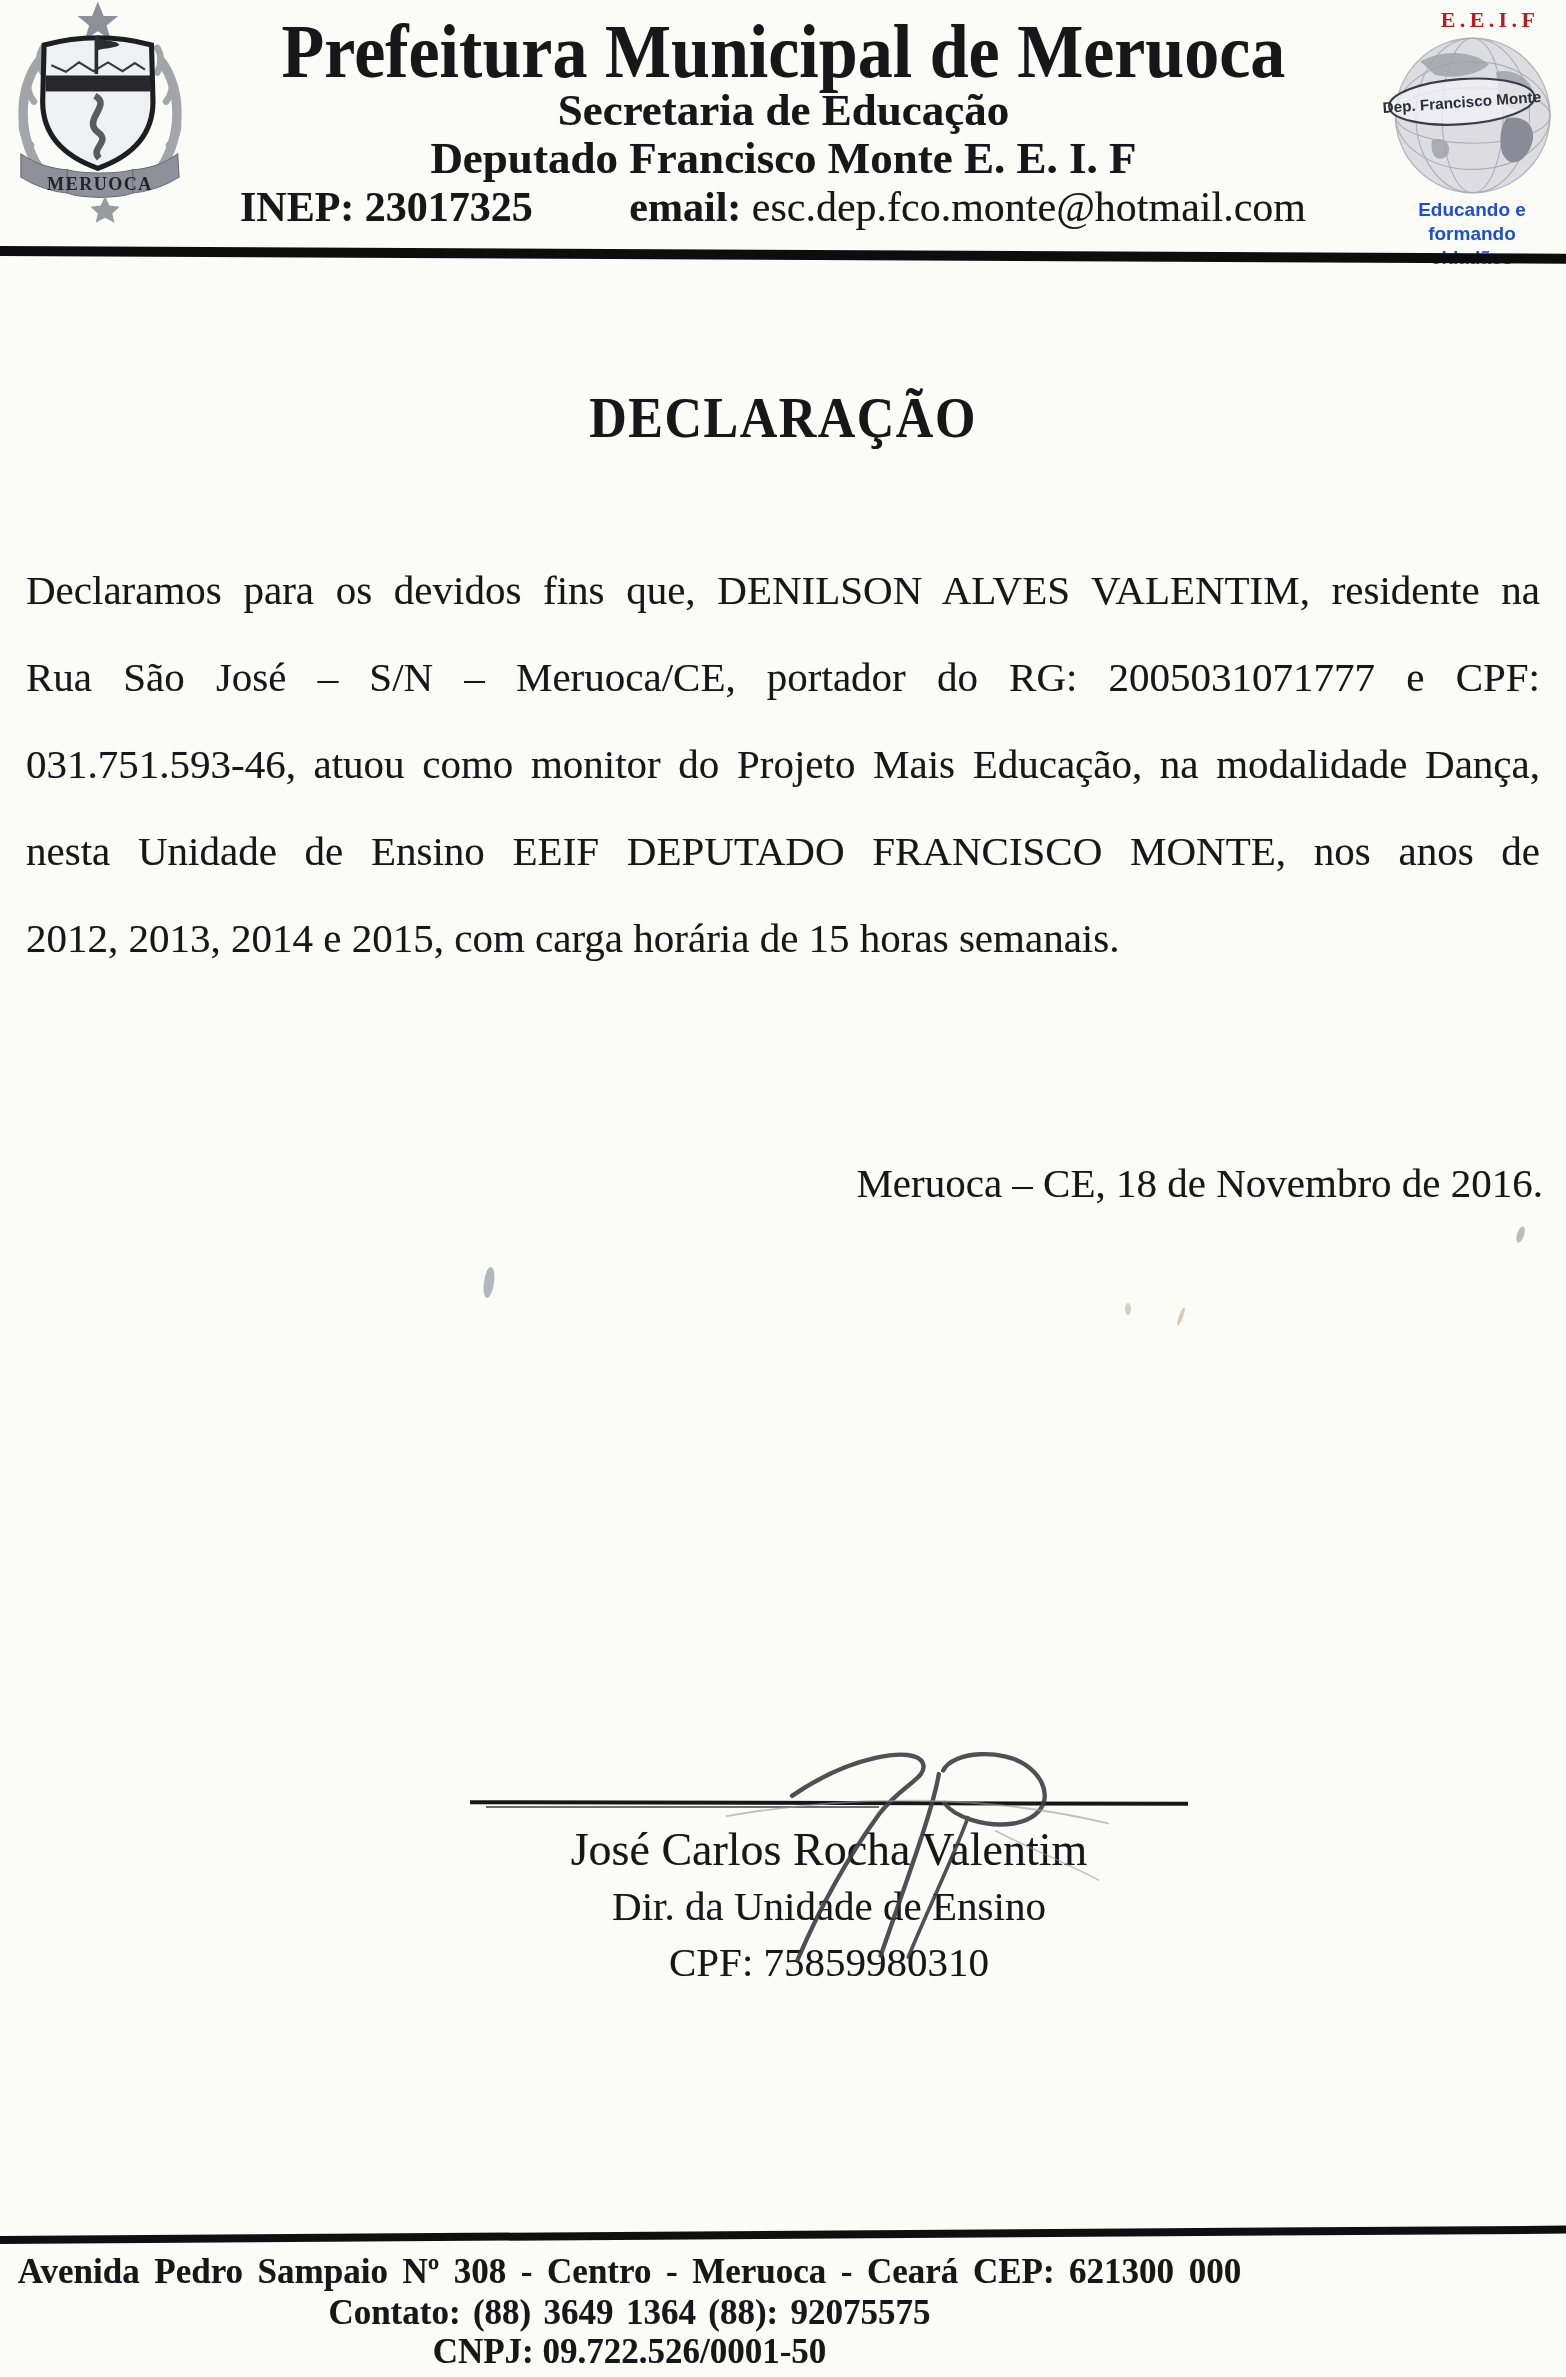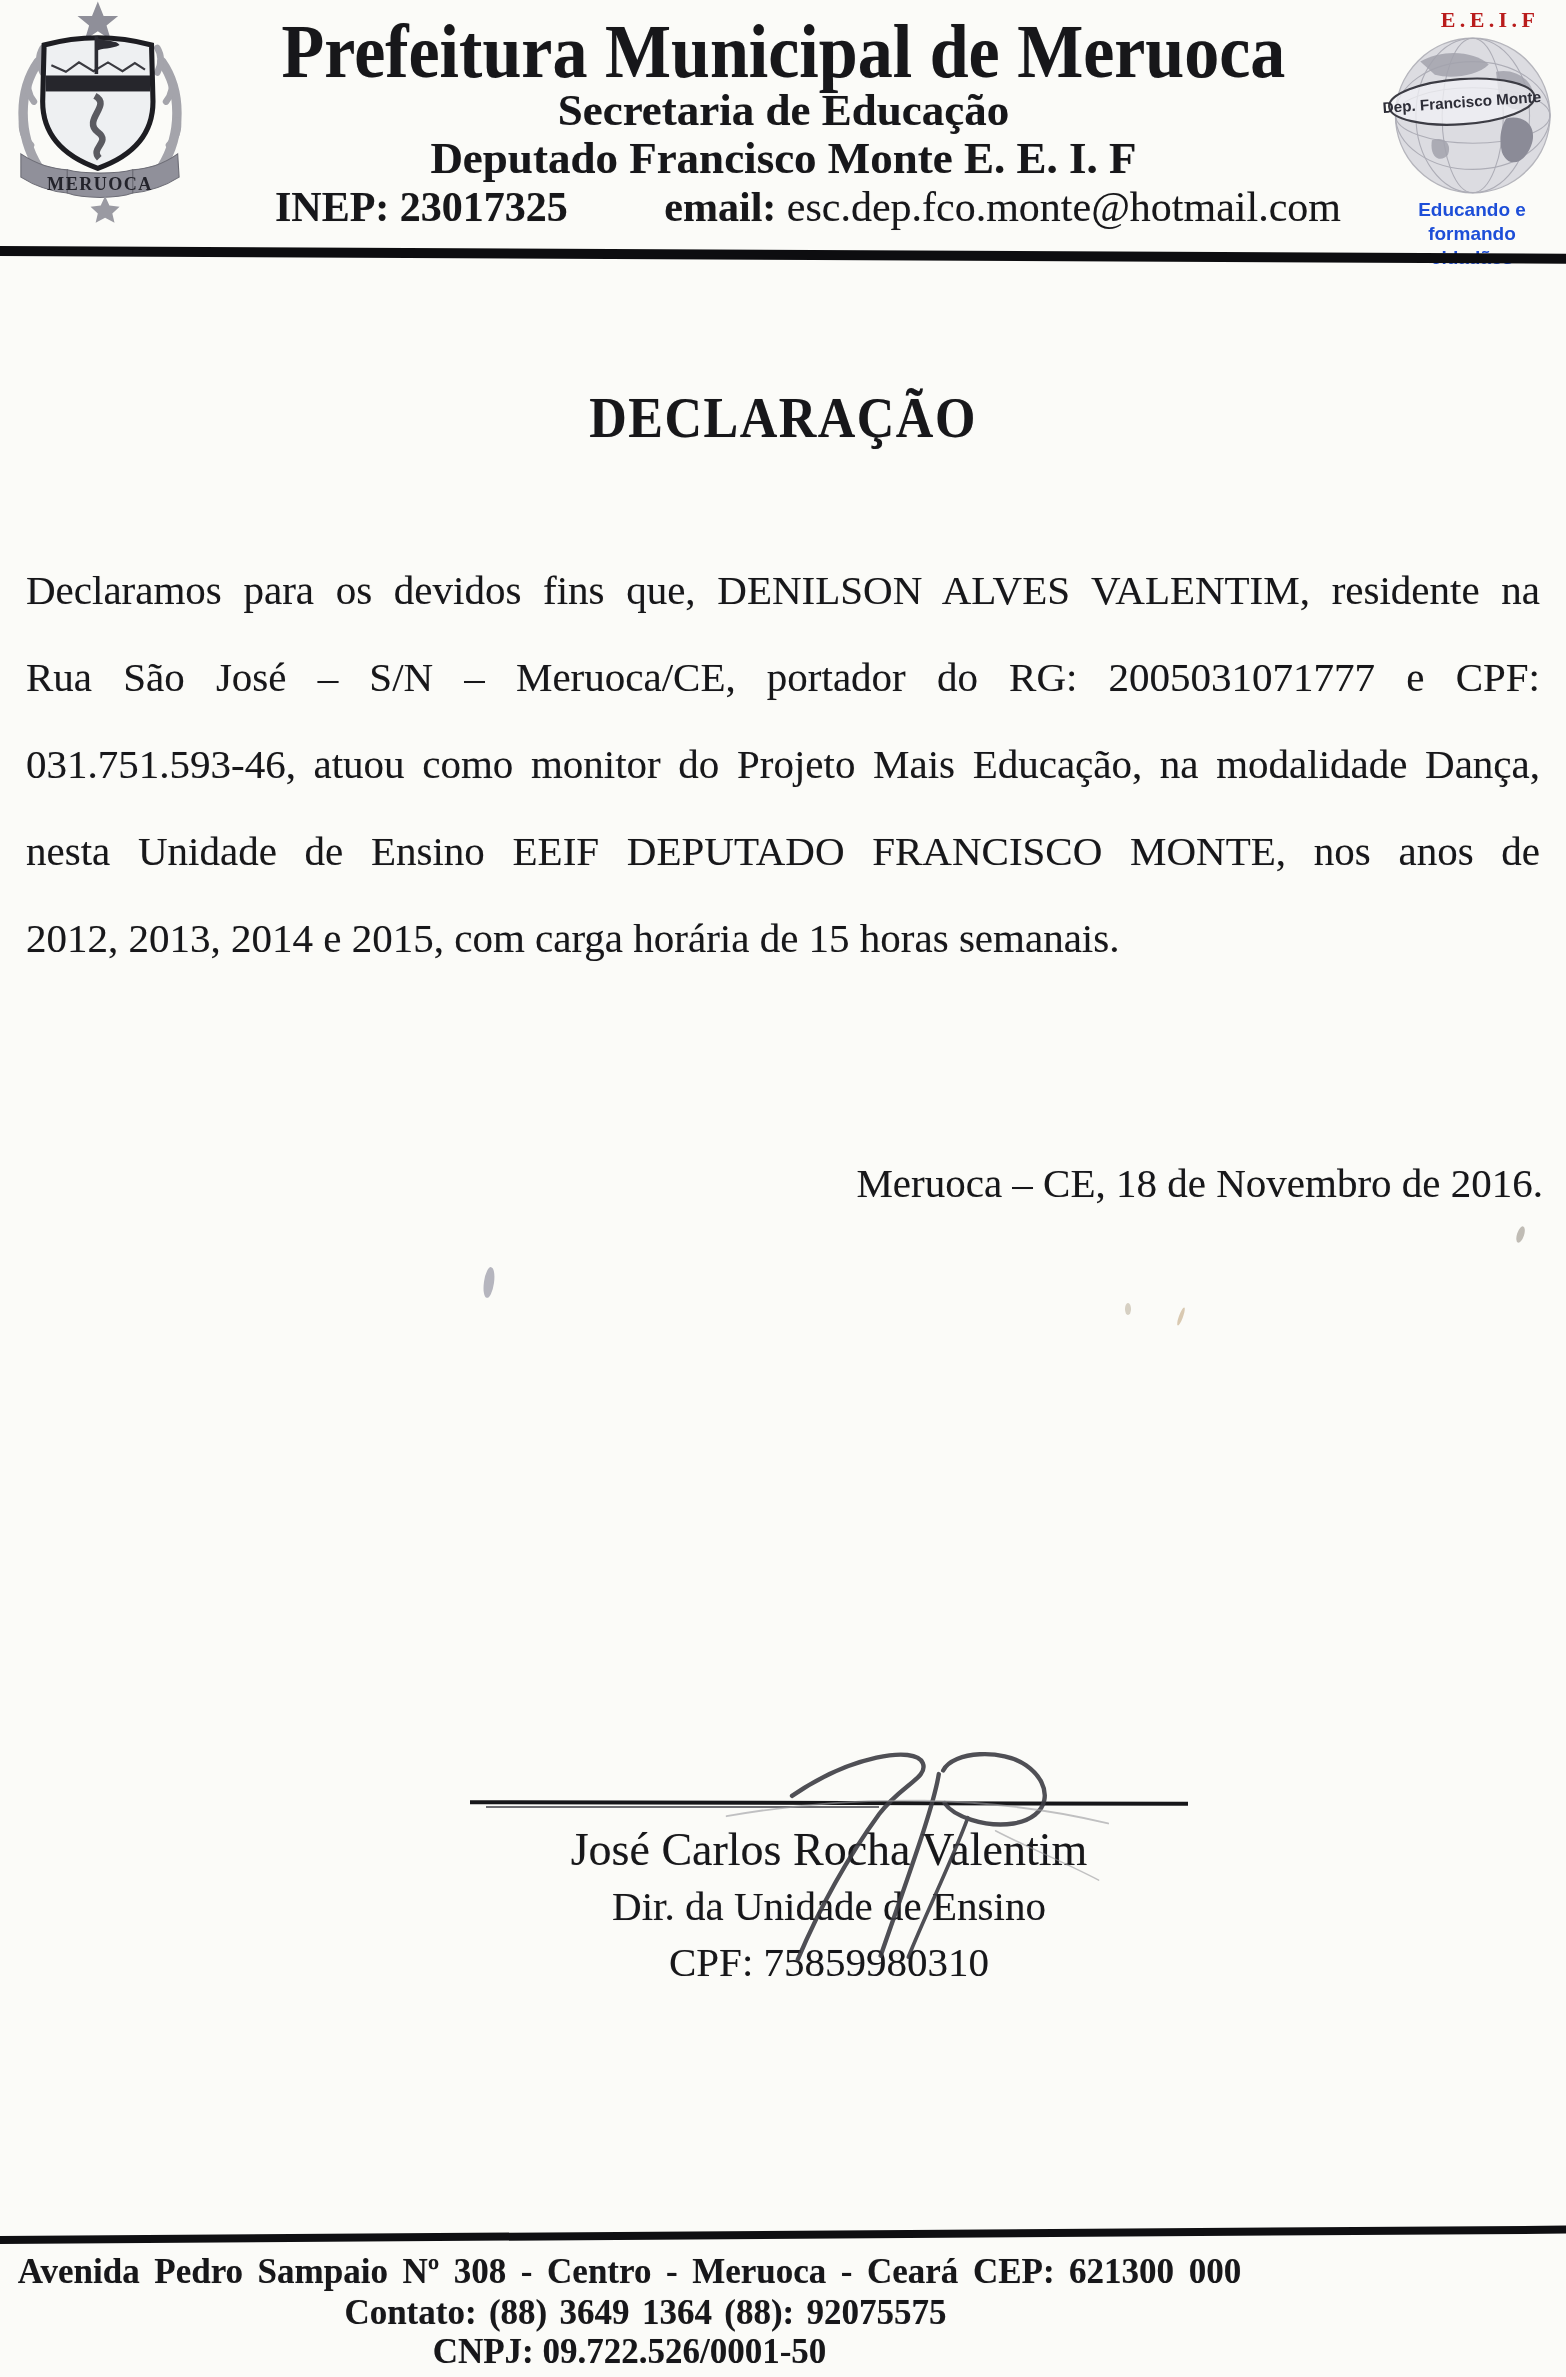--- a/index.html
+++ b/index.html
@@ -9,21 +9,21 @@
     font-family:"Liberation Serif", serif;color:#1a1a1a;
   }
   .abs{position:absolute;}
   .ink{color:#17171a;text-shadow:0 0 0.7px rgba(20,20,20,.35);}
 
   
   .org{top:11.6px;left:190px;width:1187px;text-align:center;font-weight:bold;
        font-size:70px;transform:scaleY(1.08);white-space:nowrap;}
   .dept{top:84px;left:190px;width:1187px;text-align:center;font-weight:bold;font-size:45px;}
   .school{top:132px;left:190px;width:1187px;text-align:center;font-weight:bold;font-size:45px;}
-  .inep-line{top:183px;left:240px;font-size:42px;white-space:nowrap;margin-left:35px;}
+  .inep-line{top:183px;left:240px;font-size:42px;white-space:nowrap;}
   .inep-label,.inep-value{font-weight:bold;}
   .email-label{font-weight:bold;margin-left:86px;}
   .email-value{font-weight:normal;}
   .rule-top{left:0;top:246px;width:1570px;height:9.5px;background:#0d0d10;
             transform:rotate(0.28deg);transform-origin:left center;}
   .crest{left:8.7px;top:0px;}
   .eeif{top:7.3px;left:1416px;width:148px;text-align:center;
         font-family:Liberation Serif, serif;font-weight:bold;font-size:22px;
         letter-spacing:4.4px;color:#b91c1c;}
   .globe{left:1378px;top:30.5px;}
@@ -46,21 +46,21 @@
   .sig-rule-2{left:486px;top:1806px;width:393px;height:1.5px;background:#6d6d72;z-index:2;}
   .sig-name{top:1823px;left:451px;width:756px;text-align:center;font-size:46px;z-index:1;}
   .sig-role{top:1882px;left:451px;width:756px;text-align:center;font-size:41px;z-index:1;}
   .sig-cpf{top:1938px;left:451px;width:756px;text-align:center;font-size:41px;z-index:1;}
 
   
   .rule-bottom{left:0;top:2236px;width:1570px;height:8px;background:#0f0f12;
                transform:rotate(-0.38deg);transform-origin:left center;}
   .f-line{left:0;width:1259px;text-align:center;font-weight:bold;font-size:35px;}
   .f-1{top:2252px;word-spacing:5.8px;}
-  .f-2{top:2293px;word-spacing:3.6px;padding-left:16px;}
+  .f-2{top:2293px;word-spacing:3.6px;}
   .f-3{top:2332px;}
 
   
   .speck{position:absolute;border-radius:50%;}
   .speck-a{left:484px;top:1267px;width:10.2px;height:30.5px;background:rgba(95,95,120,.45);
            transform:rotate(8deg);}
   .speck-b{left:1517px;top:1226px;width:7.3px;height:17.4px;background:rgba(120,110,100,.45);
            transform:rotate(18deg);}
   .speck-c{left:1125px;top:1303px;width:5.8px;height:11.6px;background:rgba(160,145,115,.4);}
   .speck-d{left:1179px;top:1307px;width:4.4px;height:19px;background:rgba(175,140,90,.45);

